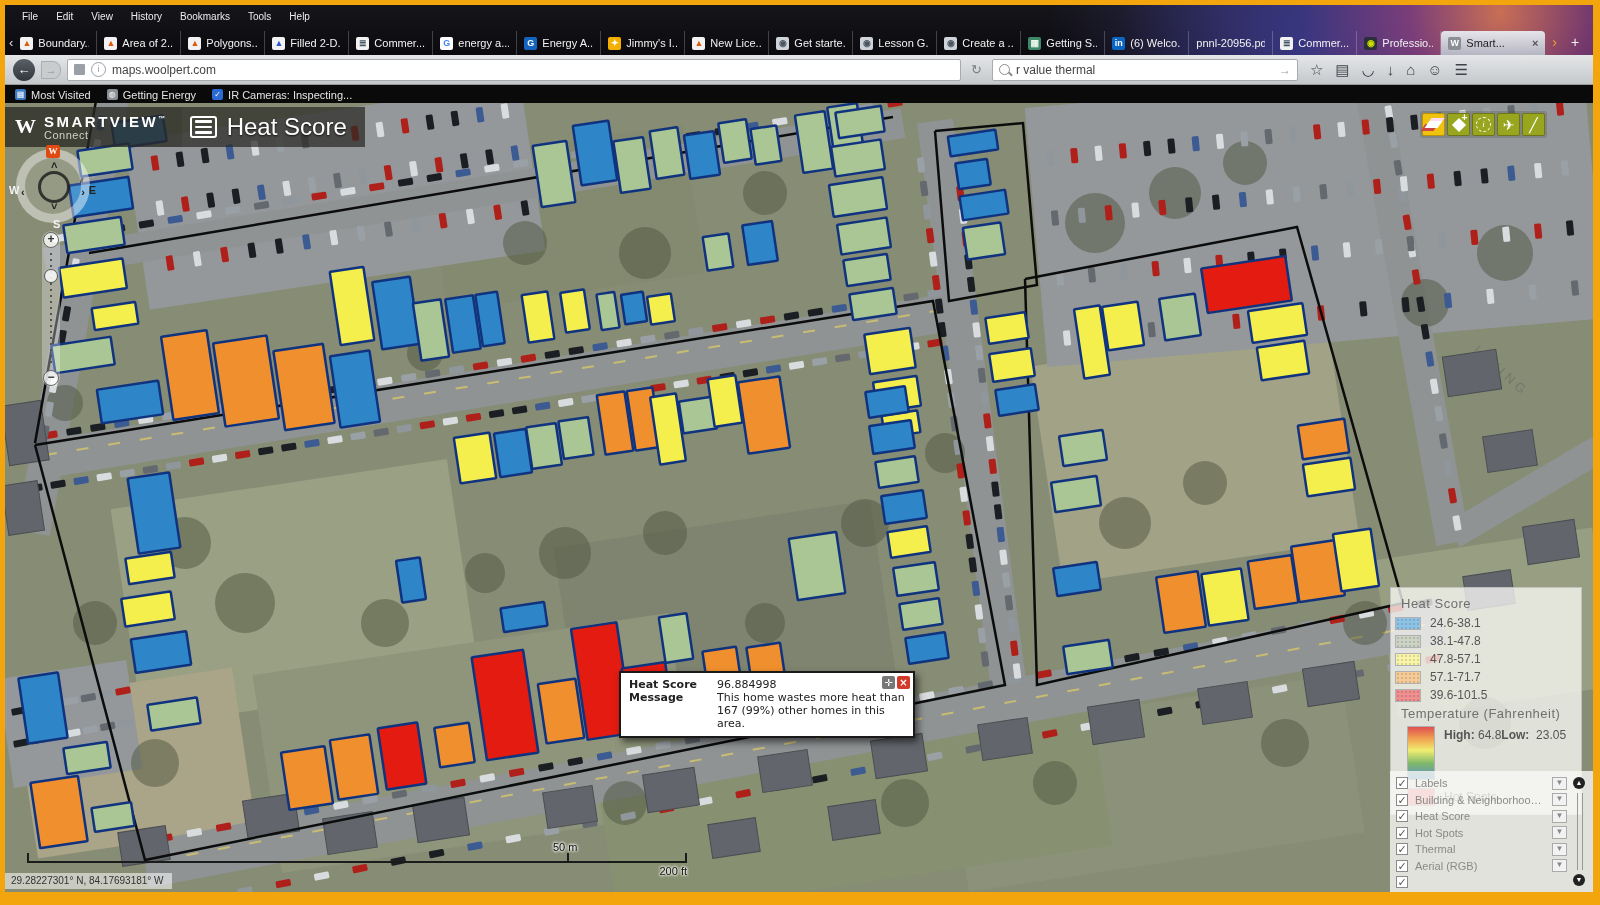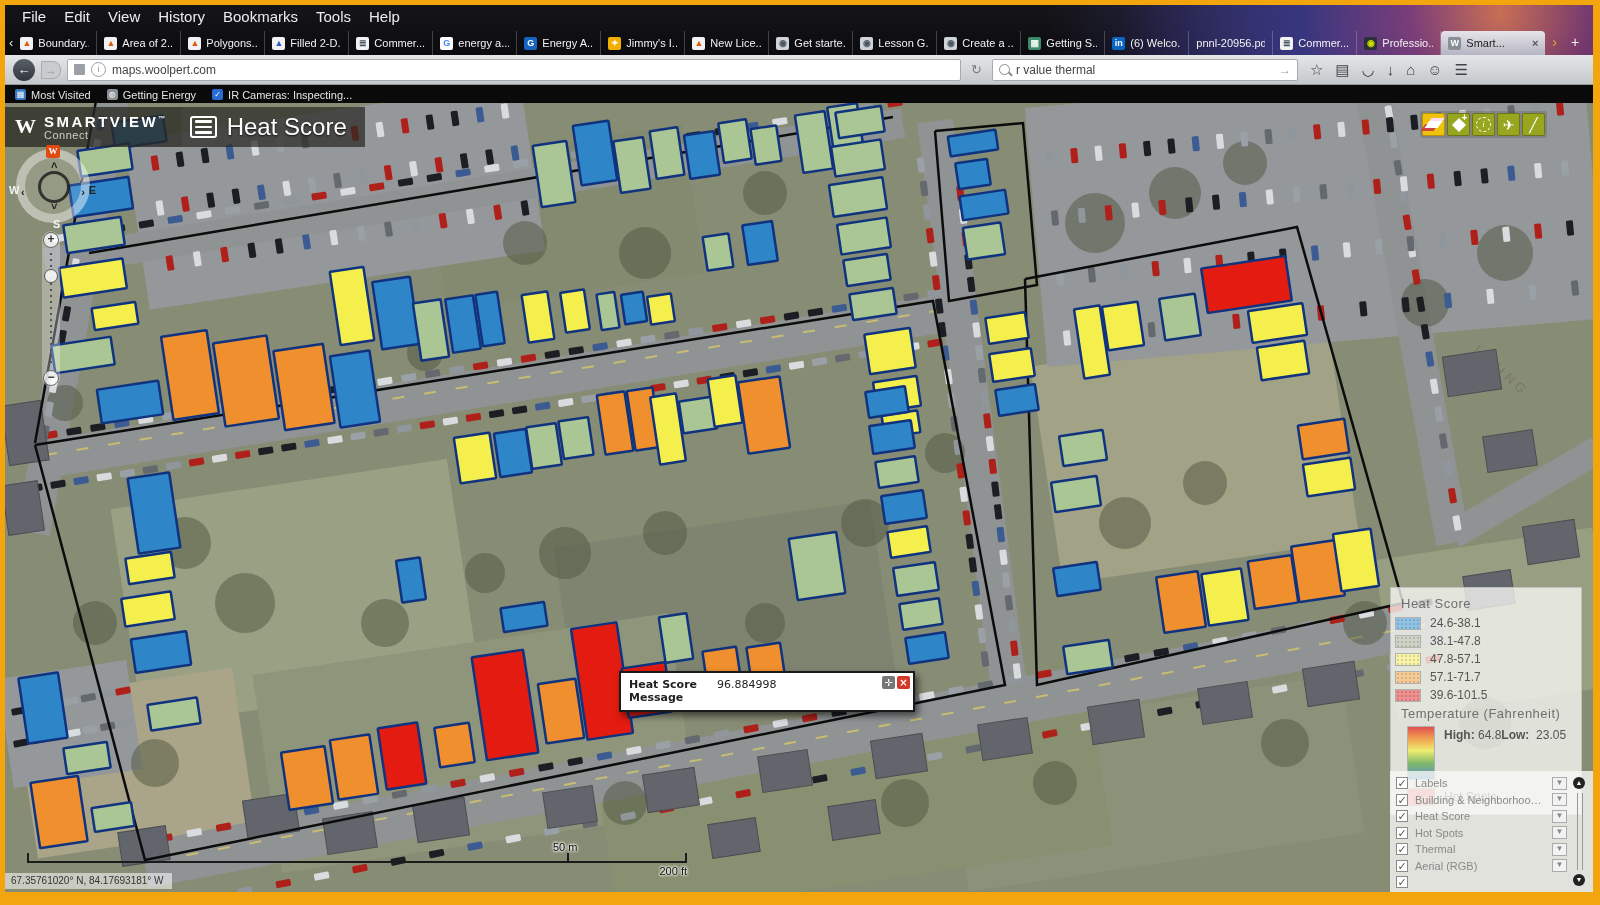--- a/index.html
+++ b/index.html
@@ -7,21 +7,21 @@
        font-family:"Liberation Sans",sans-serif;-webkit-font-smoothing:antialiased}
   #win{position:absolute;left:5px;top:5px;width:1588px;height:887px;background:#0e0e14;overflow:hidden}
 
   
   #chrome-top{height:50px;position:relative;
     background:
       radial-gradient(circle at 1495px 8px, rgba(220,120,90,.9), rgba(150,70,140,.75) 90px, rgba(60,60,150,.6) 200px, rgba(10,10,20,0) 380px),
       radial-gradient(circle at 1300px 60px, rgba(90,80,180,.5), rgba(20,20,40,0) 260px),
       linear-gradient(#15151a,#0b0b0f);}
   #menubar{height:23px;display:flex;align-items:center;padding-left:8px}
-  .menu-item{color:#ececec;font-size:15px;padding:3px 9px;cursor:default}
+  .menu-item{color:#ececec;font-size:10px;padding:3px 9px;cursor:default}
   #tabstrip{height:27px;display:flex;align-items:flex-end;padding-left:4px}
   .tab-scroll{color:#ddd;font-size:13px;width:18px;text-align:center;padding-bottom:5px}
   .tab{display:flex;align-items:center;gap:5px;height:24px;max-width:84px;min-width:84px;
        padding:0 7px;border-right:1px solid rgba(255,255,255,.22);color:#f2f2f2;font-size:11px;
        overflow:hidden;white-space:nowrap;box-sizing:border-box}
   .tab.active{background:linear-gradient(rgba(235,240,246,.92),rgba(185,195,208,.88));
        color:#222;border-radius:4px 4px 0 0;border-right:none;max-width:104px;min-width:104px}
   .tab .fav{width:13px;height:13px;border-radius:2px;flex:none;display:flex;align-items:center;
        justify-content:center;font-size:9px;font-weight:bold;line-height:1}
   .tab .lbl{overflow:hidden;text-overflow:clip;white-space:nowrap}
@@ -1006,26 +1006,27 @@
 
     <div id="popup">
       <div class="icons">
         <span class="mv-ic">✛</span>
         <span class="cl-ic">×</span>
       </div>
       <div class="grid" id="popup-grid">
           <div class="plabel">Heat Score</div>
           <div class="pvalue">96.884998</div>
           <div class="plabel">Message</div>
+          <div class="pvalue">This home wastes more heat than 167 (99%)  other homes in this area.</div>
         </div>
     </div>
 
     <div id="scalebar">
       <div id="sb-line"></div>
       <span class="sb-tick" style="left:0"></span>
       <span class="sb-tick" style="right:0"></span>
       <span class="sb-tick" id="sb-midtick" style="left: 540px;"></span>
       <span class="sb-lab" id="sb-m" style="top: 0px; left: 526px;">50 m</span>
       <span class="sb-lab" id="sb-ft" style="right:0;top:24px">200 ft</span>
     </div>
-    <div id="coordsbar">67.35761020° N,  84.17693181° W</div>
+    <div id="coordsbar">29.28227301° N,  84.17693181° W</div>
   </div>
 </div>
 
 </body></html>

